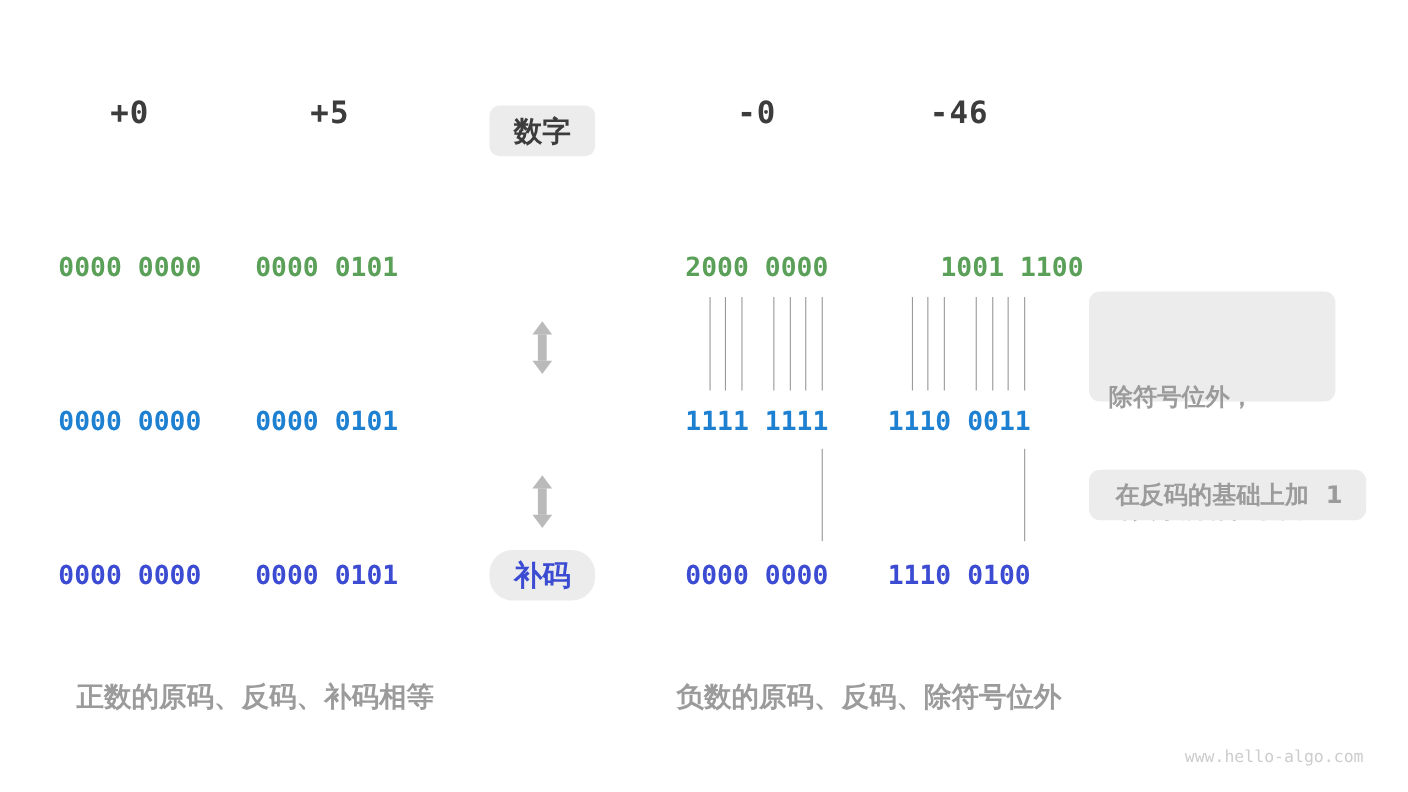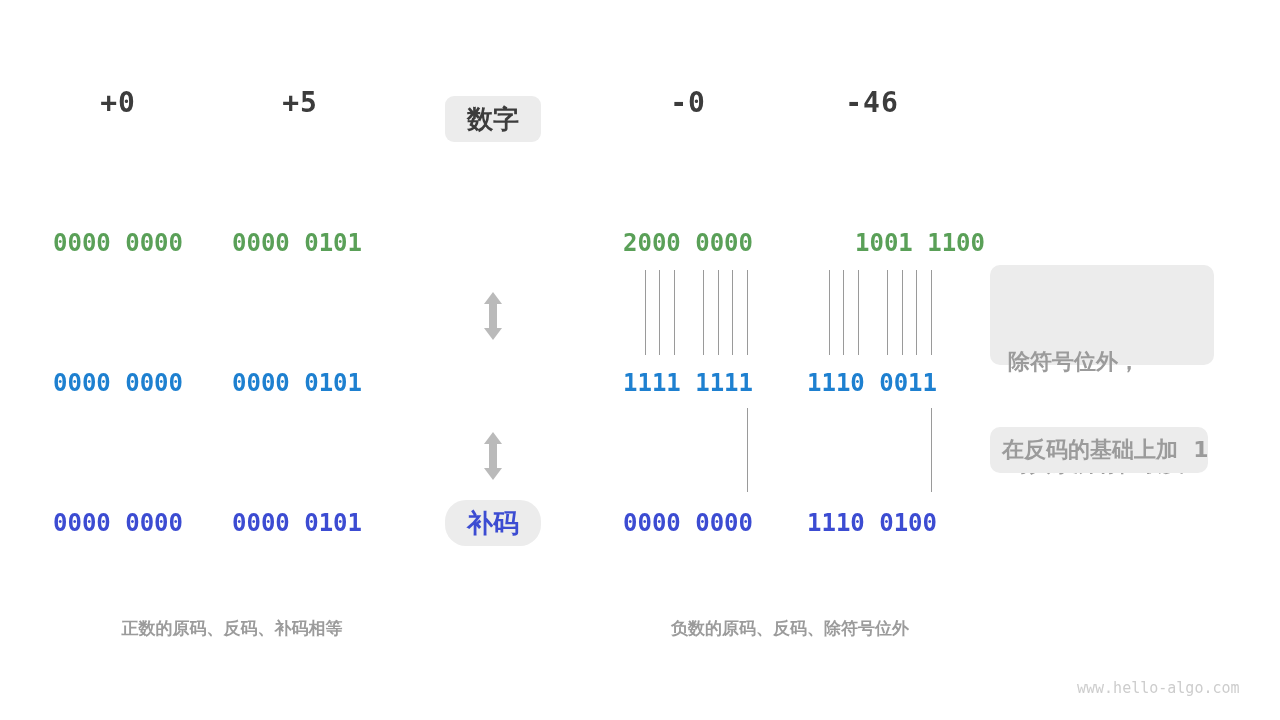--- a/index.html
+++ b/index.html
@@ -60,25 +60,25 @@
   .arrow-1{top:292px;}
   .arrow-2{top:432px;}
   
   .note{
     position:absolute;background:var(--box_bg,#ececec);border-radius:10px;
     color:var(--gray_text,#9e9e9e);font-weight:bold;font-size:22px;
     white-space:pre;
   }
   .note-1{left:990px;top:265px;width:224px;height:100px;
     padding:12px 0 0 18px;box-sizing:border-box;line-height:34px;}
-  .note-2{left:990px;top:427px;width:218px;height:46px;
-    display:flex;align-items:center;padding-left:12px;box-sizing:border-box;}
+  .note-2{left:990px;top:427px;width:252px;height:46px;
+    display:flex;align-items:center;padding-left:24px;box-sizing:border-box;}
   
   .caption{
-    position:absolute;top:617px;font-size:17px;font-weight:bold;
+    position:absolute;top:617px;font-size:25px;font-weight:bold;
     color:var(--gray_text,#8f8f8f);white-space:nowrap;
   }
   
   .watermark{
     position:absolute;left:1077px;top:679px;font-size:15px;
     color:var(--watermark,#cdcdcd);letter-spacing:0px;white-space:nowrap;
   }
 </style>
 </head>
 <body>

